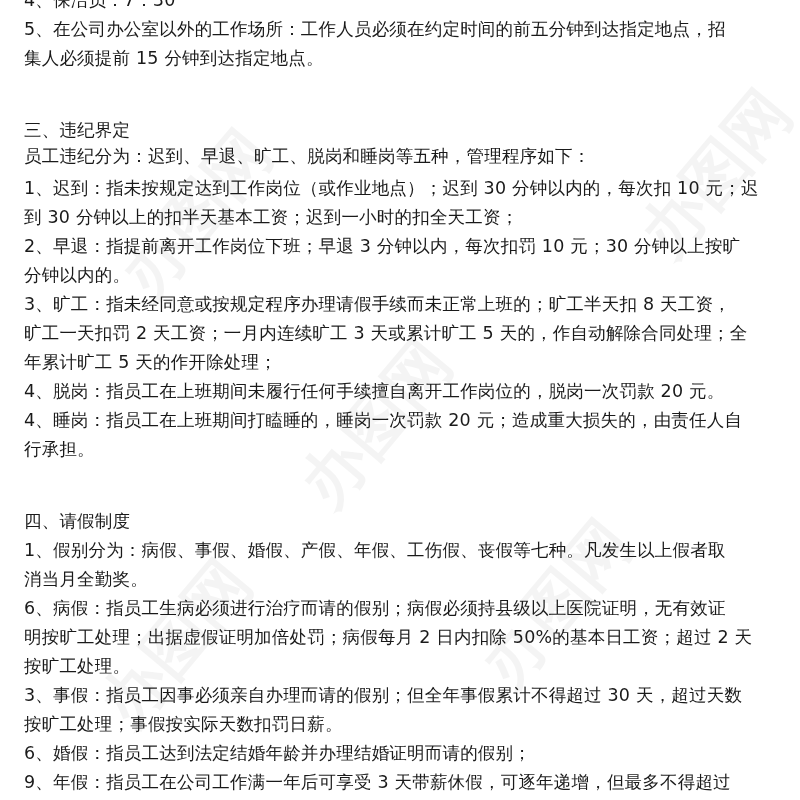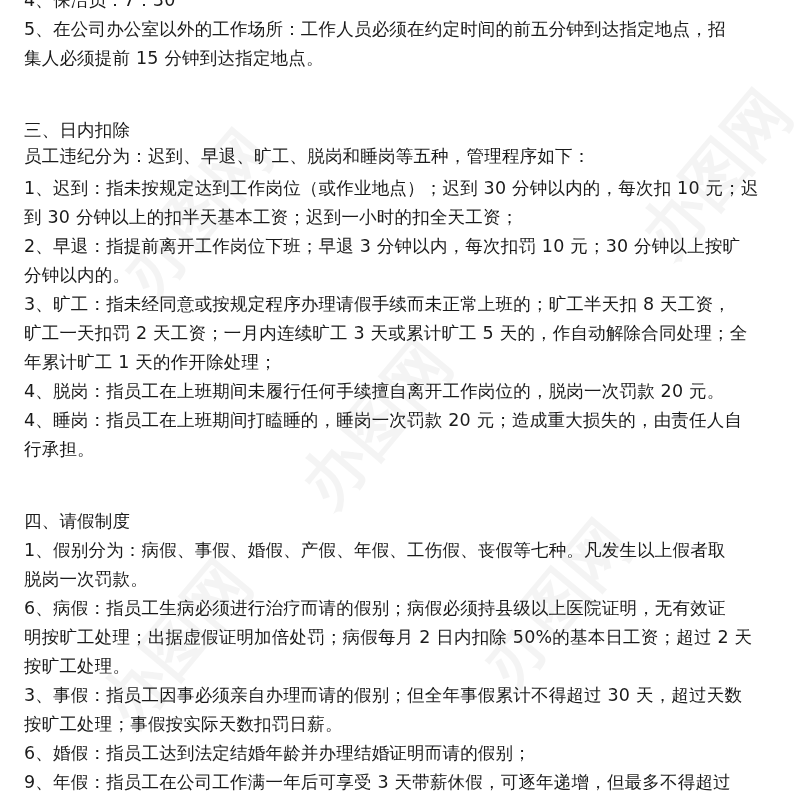--- a/index.html
+++ b/index.html
@@ -17,35 +17,35 @@
 <div class="wm" style="left:100px;top:170px;">办图网</div>
 <div class="wm" style="left:280px;top:380px;">办图网</div>
 <div class="wm" style="left:80px;top:600px;">办图网</div>
 <div class="wm" style="left:460px;top:560px;">办图网</div>
 <div class="wm" style="left:620px;top:130px;">办图网</div>
 
 <div class="page">
   <div class="line" style="top:0px">4、保洁员：7：30</div>
   <div class="line" style="top:29px">5、在公司办公室以外的工作场所：工作人员必须在约定时间的前五分钟到达指定地点，招</div>
   <div class="line" style="top:58px">集人必须提前 15 分钟到达指定地点。</div>
-  <div class="line" style="top:130px">三、日内扣除</div>
+  <div class="line" style="top:130px">三、违纪界定</div>
   <div class="line" style="top:156px">员工违纪分为：迟到、早退、旷工、脱岗和睡岗等五种，管理程序如下：</div>
   <div class="line" style="top:188px">1、迟到：指未按规定达到工作岗位（或作业地点）；迟到 30 分钟以内的，每次扣 10 元；迟</div>
   <div class="line" style="top:217px">到 30 分钟以上的扣半天基本工资；迟到一小时的扣全天工资；</div>
   <div class="line" style="top:246px">2、早退：指提前离开工作岗位下班；早退 3 分钟以内，每次扣罚 10 元；30 分钟以上按旷</div>
   <div class="line" style="top:275px">分钟以内的。</div>
   <div class="line" style="top:304px">3、旷工：指未经同意或按规定程序办理请假手续而未正常上班的；旷工半天扣 8 天工资，</div>
   <div class="line" style="top:333px">旷工一天扣罚 2 天工资；一月内连续旷工 3 天或累计旷工 5 天的，作自动解除合同处理；全</div>
-  <div class="line" style="top:362px">年累计旷工 1 天的作开除处理；</div>
+  <div class="line" style="top:362px">年累计旷工 5 天的作开除处理；</div>
   <div class="line" style="top:391px">4、脱岗：指员工在上班期间未履行任何手续擅自离开工作岗位的，脱岗一次罚款 20 元。</div>
   <div class="line" style="top:420px">4、睡岗：指员工在上班期间打瞌睡的，睡岗一次罚款 20 元；造成重大损失的，由责任人自</div>
   <div class="line" style="top:449px">行承担。</div>
   <div class="line" style="top:521px">四、请假制度</div>
   <div class="line" style="top:550px">1、假别分为：病假、事假、婚假、产假、年假、工伤假、丧假等七种。凡发生以上假者取</div>
-  <div class="line" style="top:579px">脱岗一次罚款。</div>
+  <div class="line" style="top:579px">消当月全勤奖。</div>
   <div class="line" style="top:608px">6、病假：指员工生病必须进行治疗而请的假别；病假必须持县级以上医院证明，无有效证</div>
   <div class="line" style="top:637px">明按旷工处理；出据虚假证明加倍处罚；病假每月 2 日内扣除 50%的基本日工资；超过 2 天</div>
   <div class="line" style="top:666px">按旷工处理。</div>
   <div class="line" style="top:695px">3、事假：指员工因事必须亲自办理而请的假别；但全年事假累计不得超过 30 天，超过天数</div>
   <div class="line" style="top:724px">按旷工处理；事假按实际天数扣罚日薪。</div>
   <div class="line" style="top:753px">6、婚假：指员工达到法定结婚年龄并办理结婚证明而请的假别；</div>
   <div class="line" style="top:782px">9、年假：指员工在公司工作满一年后可享受 3 天带薪休假，可逐年递增，但最多不得超过</div>
   <div class="line" style="top:811px">7 天，特殊情况根据工作能力决定；年假必须提前申报当年使用。</div>
 
 </div>

